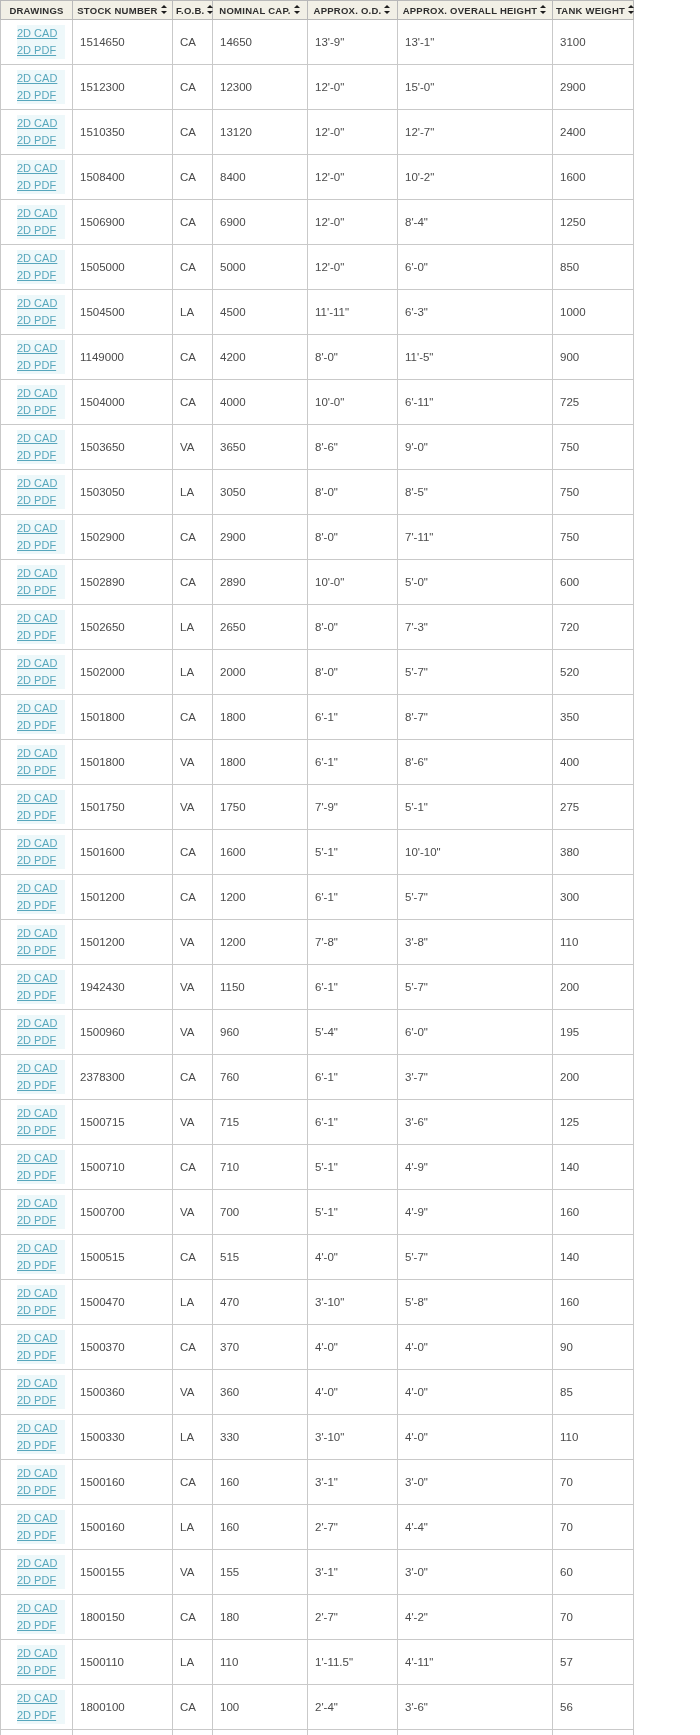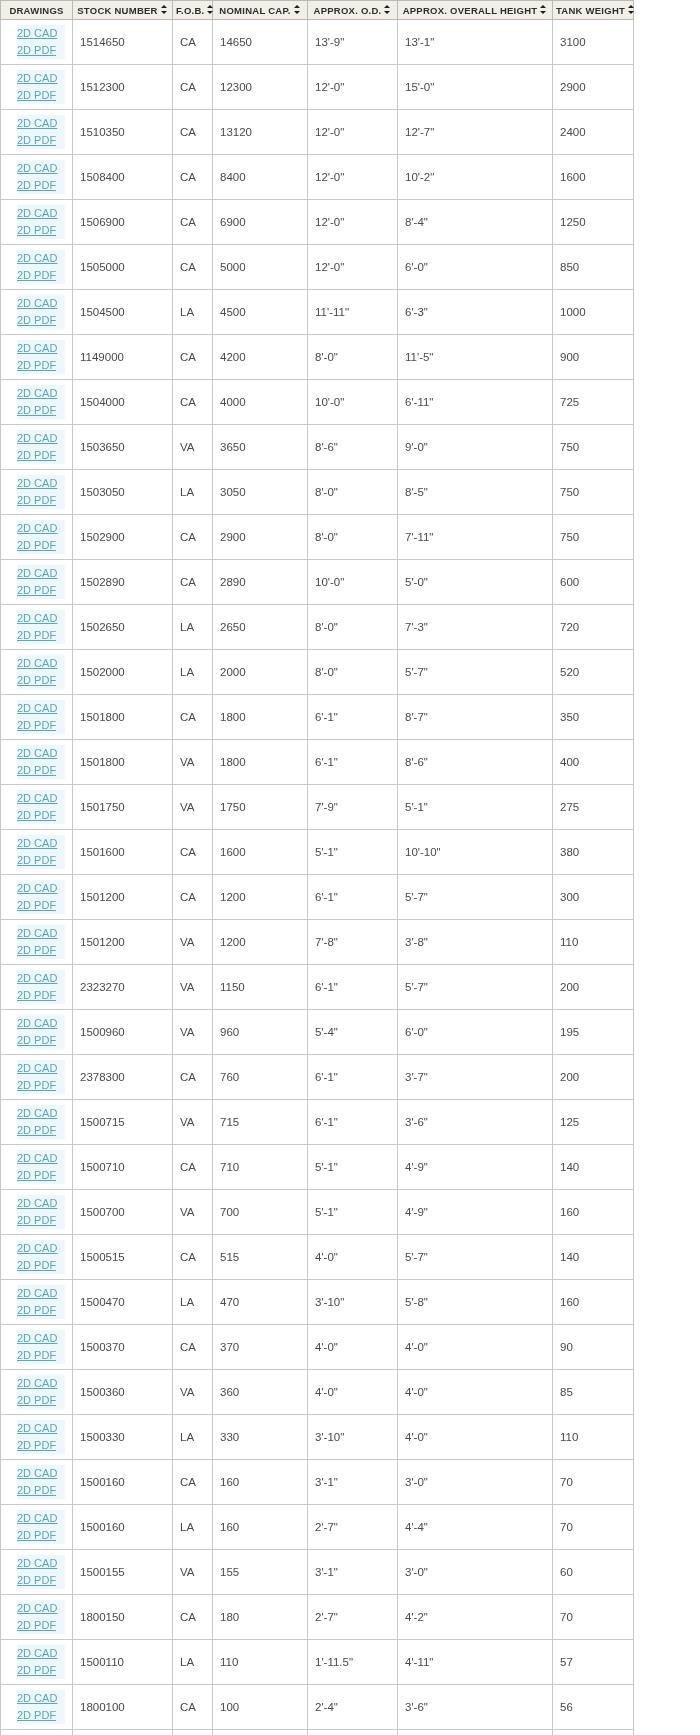--- a/index.html
+++ b/index.html
@@ -370,21 +370,21 @@
           <td>1200</td>
           <td>7'-8"</td>
           <td>3'-8"</td>
           <td>110</td>
         </tr>
         <tr>
           <td class="draw-cell">
             <a href="#">2D CAD</a>
             <a href="#">2D PDF</a>
           </td>
-          <td>2323270</td>
+          <td>1942430</td>
           <td>VA</td>
           <td>1150</td>
           <td>6'-1"</td>
           <td>5'-7"</td>
           <td>200</td>
         </tr>
         <tr>
           <td class="draw-cell">
             <a href="#">2D CAD</a>
             <a href="#">2D PDF</a>

